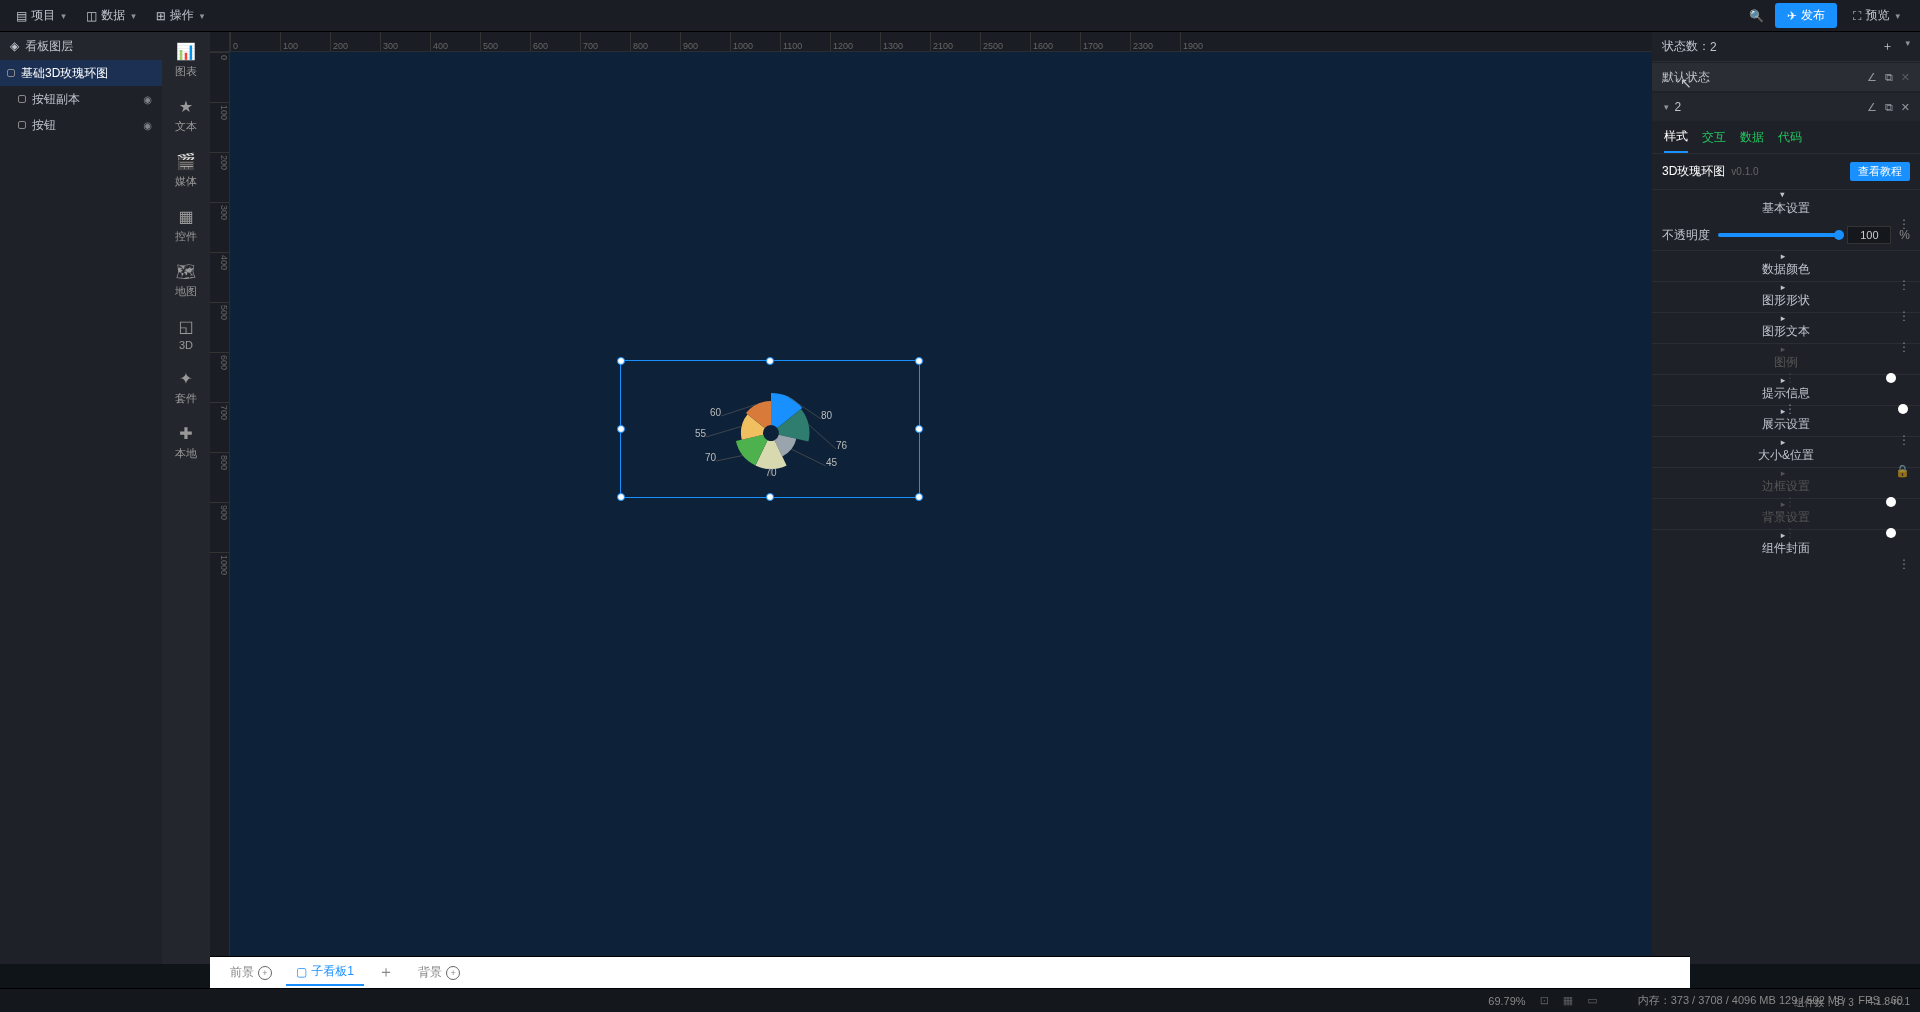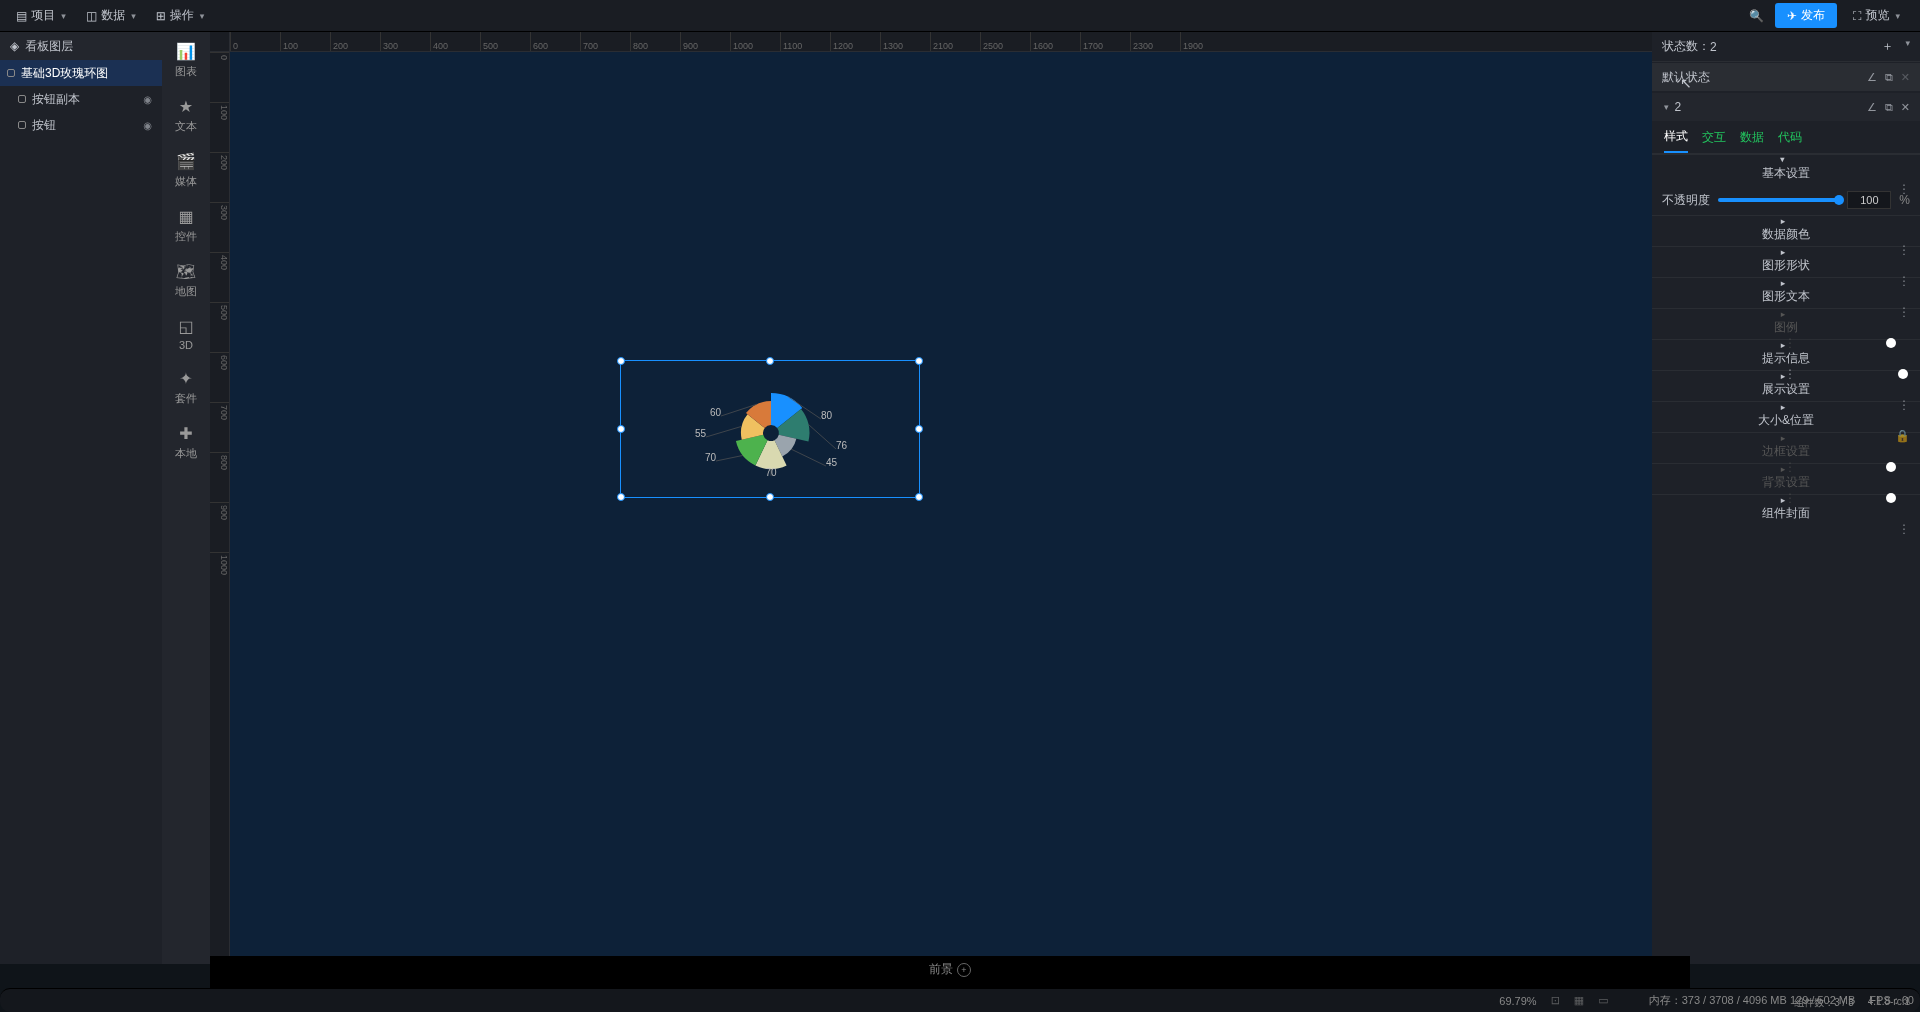--- a/index.html
+++ b/index.html
@@ -72,27 +72,27 @@
 .slider { flex:1; height:4px; background:#333; border-radius:2px; position:relative; }
 .slider .fill { position:absolute; height:100%; background:#1890ff; border-radius:2px; }
 .slider .thumb { position:absolute; width:10px; height:10px; border-radius:50%; background:#1890ff; top:-3px; margin-left:-5px; }
 .num-input { width:44px; background:#14171c; border:1px solid #333; color:#ccc; text-align:center; padding:2px; font-size:11px; }
 .pct { color:#888; }
 
 
 .cursor-img { position:absolute; font-size:14px; }
 
 
-.bottom-tabs { position:absolute; bottom:24px; left:210px; right:230px; height:32px; background:#000000; display:flex; align-items:center; padding:0 10px; gap:4px; border-top:1px solid #000;flex-direction:column; }
+.bottom-tabs { position:absolute; bottom:24px; left:210px; right:230px; height:32px; background:#ffffff; display:flex; align-items:center; padding:0 10px; gap:4px; border-top:1px solid #000; }
 .btab { padding:4px 10px; display:flex; align-items:center; gap:4px; cursor:pointer; color:#888; }
 .btab.active { color:#1890ff; border-bottom:2px solid #1890ff; }
 .plus-circ { width:14px; height:14px; border:1px solid #666; border-radius:50%; display:flex; align-items:center; justify-content:center; font-size:9px; }
 
 
-.status { position:absolute; bottom:0; left:0; right:0; height:24px; background:#14171c; display:flex; align-items:center; padding:0 6px; gap:14px; font-size:11px; color:#888; border-top:1px solid #000;border-radius:10px; }
+.status { position:absolute; bottom:0; left:0; right:0; height:24px; background:#14171c; display:flex; align-items:center; padding:0 17px; gap:14px; font-size:11px; color:#888; border-top:1px solid #000; }
 .status .spacer { flex:1; }
 .status .ico { opacity:.6; cursor:pointer; }
 
 
 .pie-label { font-size:10px; fill:#bbb; }
 </style>
 </head>
 <body>
 
 <div class="topbar">
@@ -291,20 +291,25 @@
       </div>
     </div>
 
     <div class="tabs">
       <div class="tab active">样式</div>
       <div class="tab">交互</div>
       <div class="tab">数据</div>
       <div class="tab">代码</div>
     </div>
 
+    <div class="comp-title">
+      <span style="color:#fff;">3D玫瑰环图</span>
+      <span class="ver">v0.1.0</span>
+      <span class="btn-tut">查看教程</span>
+    </div>
 
     <div class="section">
       <div class="sec-hdr expanded">
         <span class="caret">▸</span>
         <span>基本设置</span>
         <span class="more">⋮</span>
       </div>
       <div class="opacity-row">
         <span>不透明度</span>
         <div class="slider">

